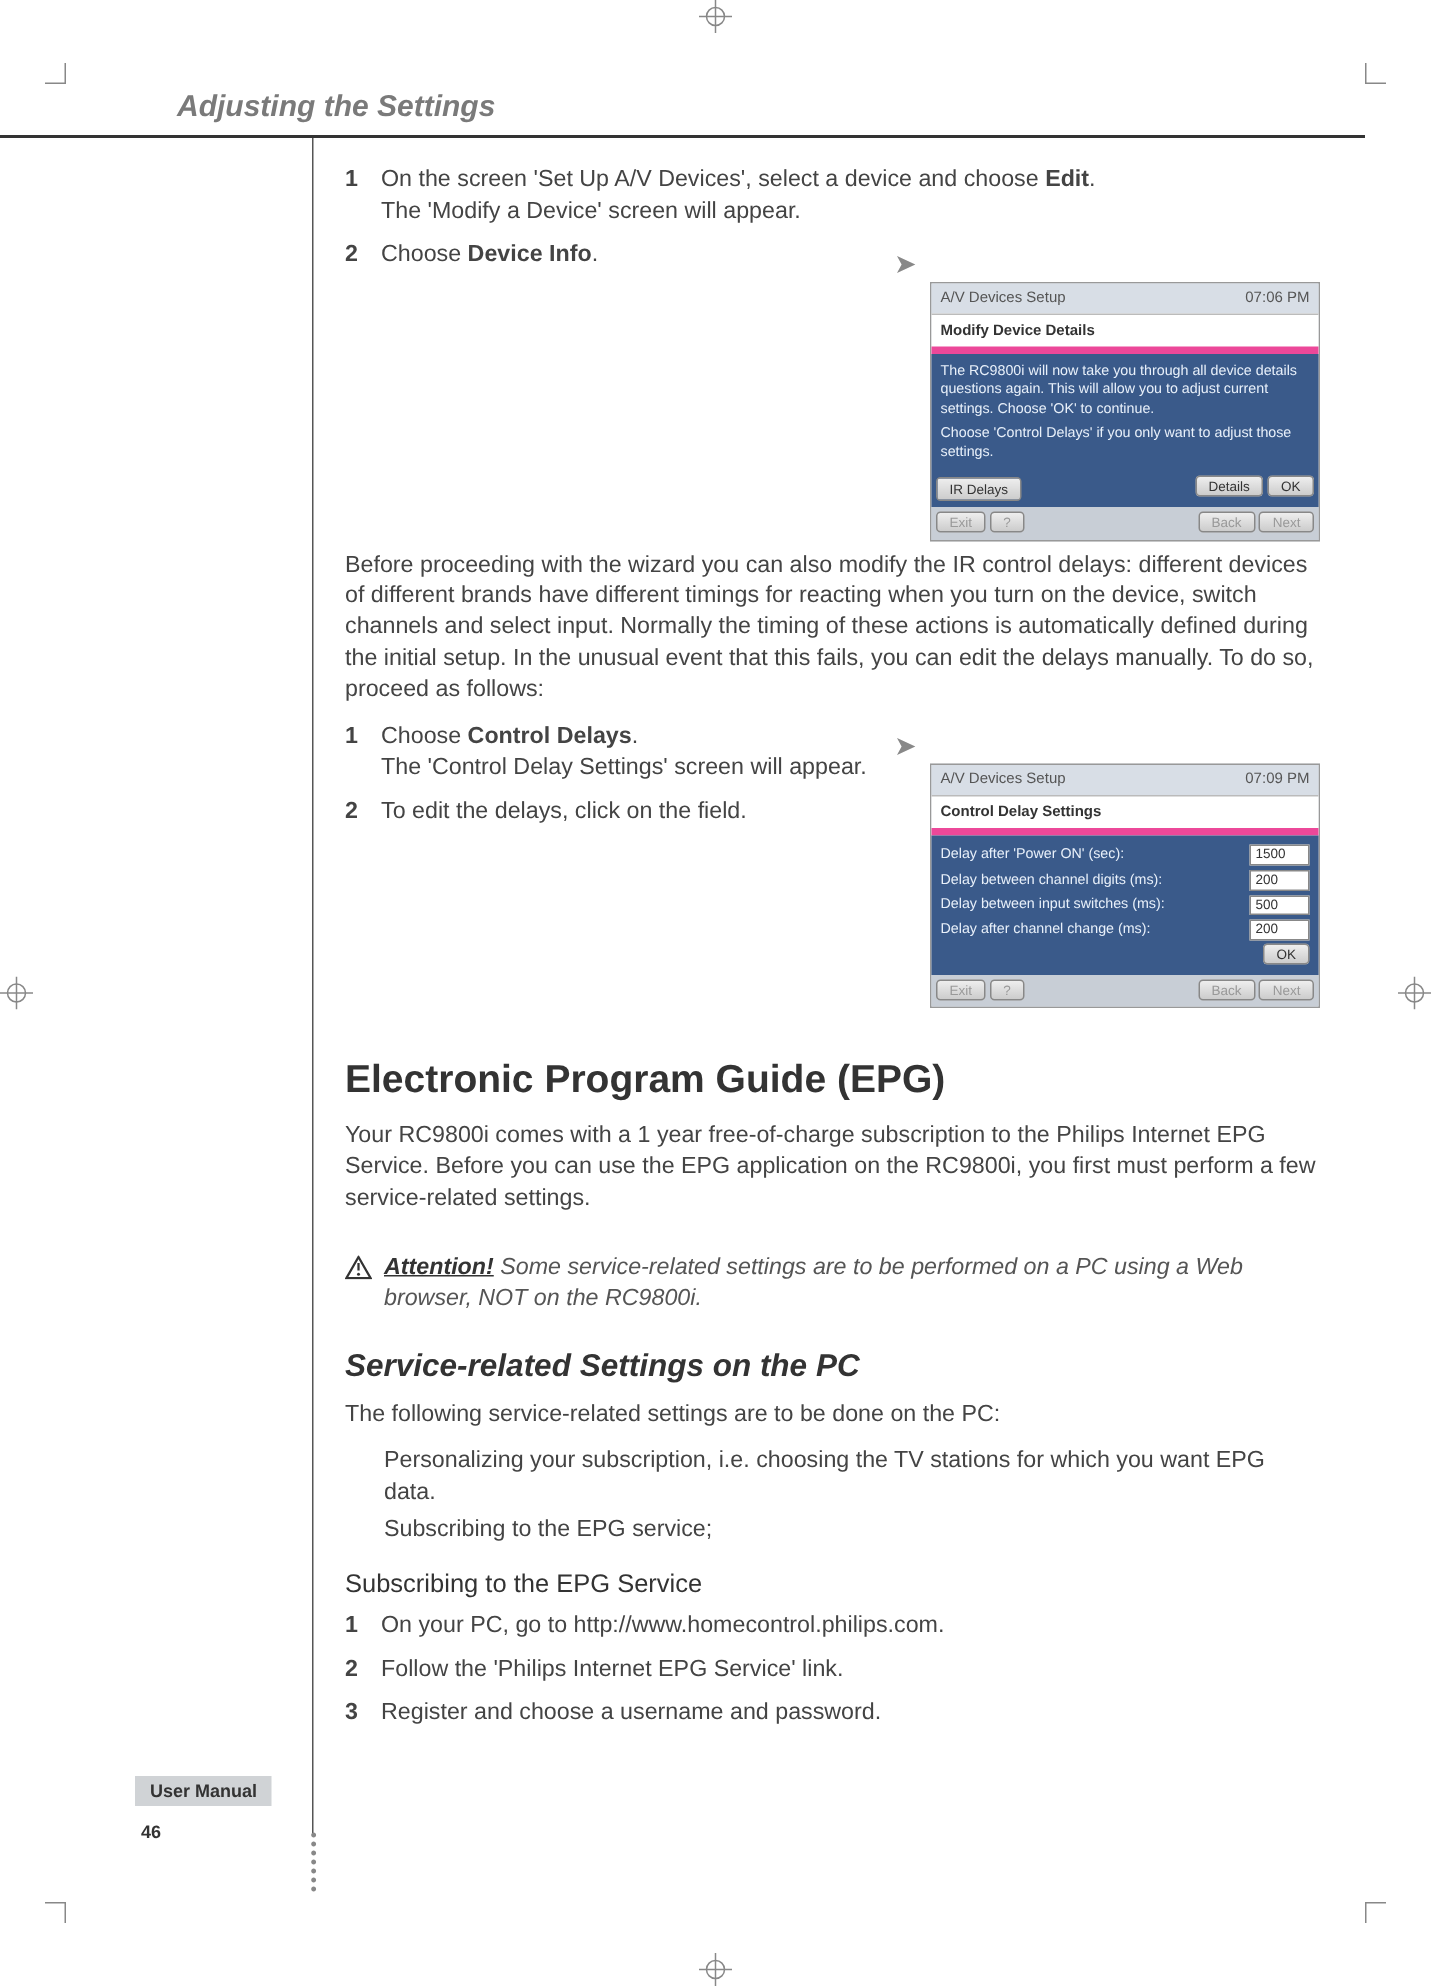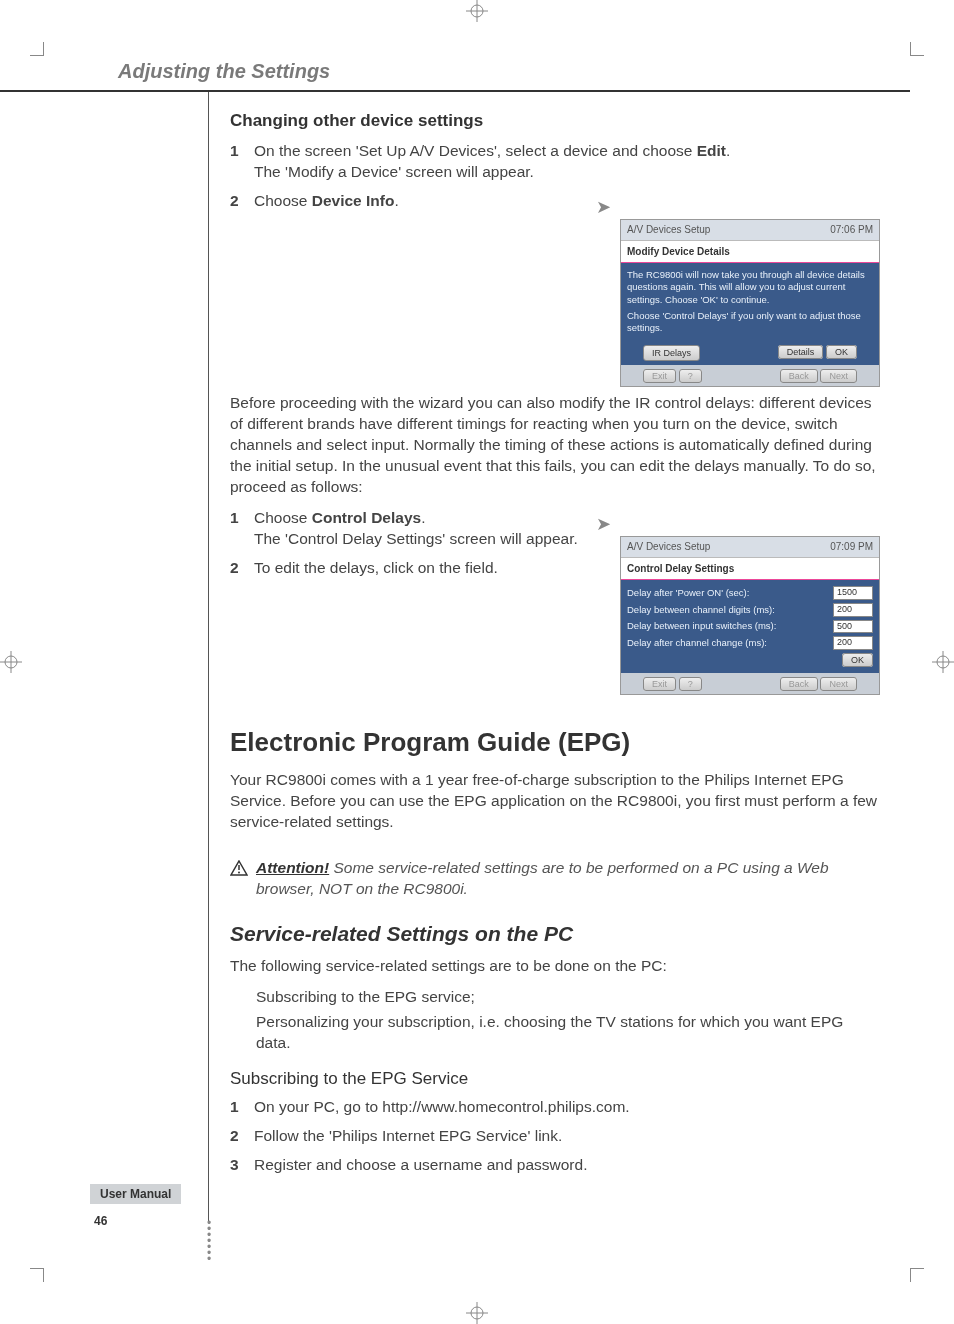--- a/index.html
+++ b/index.html
@@ -34,23 +34,23 @@
   .two-col .right { width: 260px; flex-shrink: 0; }
   .attn { margin-top: 25px; margin-bottom: 10px; padding-left: 26px; position: relative; font-style: italic; color: #555; }
   .attn .tri { position: absolute; left: 0; top: 2px; }
   .attn b { font-style: italic; text-decoration: underline; font-weight: bold; color: #333; }
   .bullets { padding-left: 26px; }
   .bullets div { margin-bottom: 4px; }
 
   
   .shot { border: 1px solid #999; background: #e8ecef; font-size: 10px; color: #2a3a55; margin-bottom: 6px; }
   .shot .titlebar { display: flex; justify-content: space-between; padding: 3px 6px; background: #d8dee6; color: #555; font-size: 10px; }
-  .shot .subhead { background: #fff; padding: 4px 6px; font-weight: bold; color: #333; border-top: 1px solid #bbb; border-bottom: 1px solid #ec4899; }
+  .shot .subhead { background: #fff; padding: 4px 6px; font-weight: bold; color: #333; border-top: 1px solid #bbb; border-bottom: 5px solid #ec4899; }
   .shot .body { background: #3a5a8a; color: #e8f0fa; padding: 6px; font-size: 9.5px; line-height: 1.3; }
-  .shot .btnrow { display: flex; justify-content: space-between; padding: 4px 22px; background: #3a5a8a; }
+  .shot .btnrow { display: flex; justify-content: space-between; padding: 4px 3px; background: #3a5a8a; }
   .shot .btnrow.footer { background: #c8ced6; }
   .shot .btn { background: linear-gradient(#eee,#ccc); border: 1px solid #888; border-radius: 3px; padding: 1px 8px; font-size: 9px; color: #333; }
   .shot .btn.dim { color: #999; }
   .shot .setrow { display: flex; justify-content: space-between; align-items: center; margin-bottom: 3px; }
   .shot .field { background: #fff; color: #333; border: 1px solid #888; padding: 0 3px; width: 40px; text-align: left; font-size: 9px; }
   .arrow { color: #888; font-size: 18px; margin: 4px 0 0 -24px; }
 
   .footer-label { position: absolute; left: 90px; bottom: 120px; background: #d0d3d6; padding: 3px 10px; font-size: 12px; font-weight: bold; color: #333; }
   .page-num { position: absolute; left: 94px; bottom: 96px; font-size: 12px; font-weight: bold; color: #333; }
   .dots { position: absolute; left: 207px; bottom: 62px; font-size: 12px; color: #888; line-height: 6px; letter-spacing: 0; }
@@ -90,21 +90,20 @@
       <line x1="0" y1="11" x2="22" y2="11" stroke="#888"></line>
     </svg>
   </div>
 
 <div class="section-title">Adjusting the Settings</div>
 <div class="hr"></div>
 <div class="vline"></div>
 
 <div class="content">
 
-  <h3>Changing other device settings</h3>
 
   <div class="ol">
     <div class="item">
       <div class="num">1</div>
       <div class="txt">
         <span>On the screen 'Set Up A/V Devices', select a device and choose </span><b>Edit</b><span>.</span><br>
         <span>The 'Modify a Device' screen will appear.</span>
       </div>
     </div>
   </div>
@@ -222,22 +221,22 @@
           <polygon points="9,1 17,15 1,15" fill="none" stroke="#333" stroke-width="1.5"></polygon>
           <line x1="9" y1="5" x2="9" y2="10" stroke="#333" stroke-width="1.5"></line>
           <circle cx="9" cy="12.5" r="1" fill="#333"></circle>
         </svg></span>
     <b>Attention!</b><span> Some service-related settings are to be performed on a PC using a Web browser, NOT on the RC9800i.</span>
   </div>
 
   <h2 class="sub">Service-related Settings on the PC</h2>
   <div class="para">The following service-related settings are to be done on the PC:</div>
   <div class="bullets">
+    <div>Personalizing your subscription, i.e. choosing the TV stations for which you want EPG data.</div>
     <div>Subscribing to the EPG service;</div>
-    <div>Personalizing your subscription, i.e. choosing the TV stations for which you want EPG data.</div>
   </div>
 
   <h3 class="sub2">Subscribing to the EPG Service</h3>
   <div class="ol">
     <div class="item">
         <div class="num">1</div>
         <div class="txt">On your PC, go to http://www.homecontrol.philips.com.</div>
       </div>
     <div class="item">
         <div class="num">2</div>

